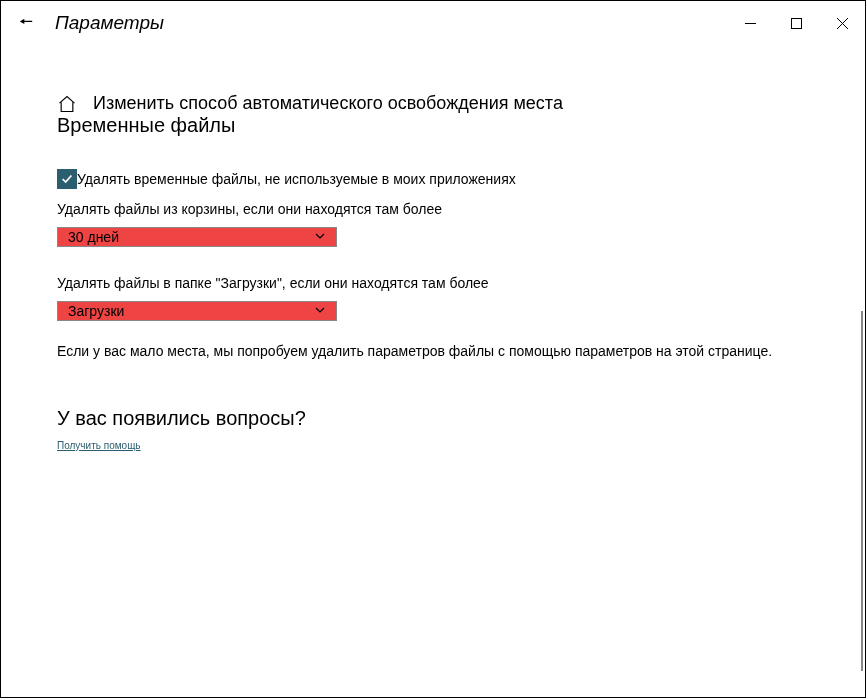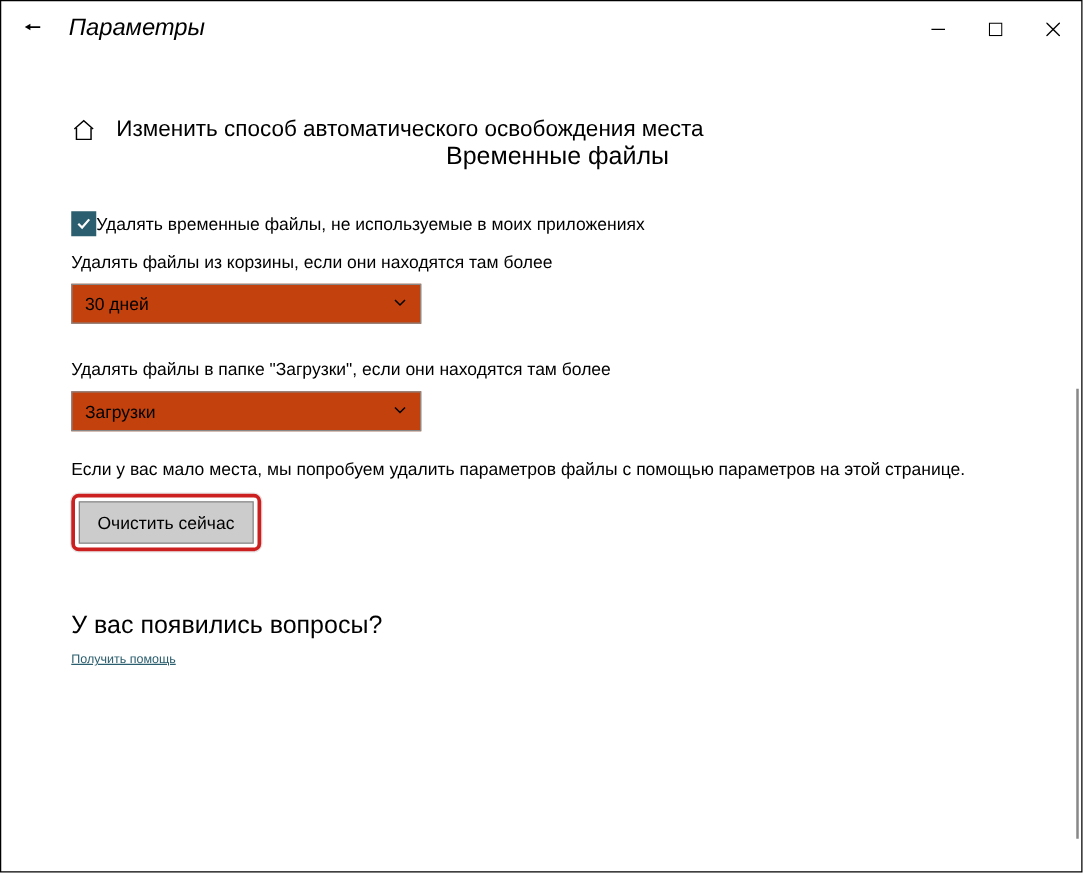--- a/index.html
+++ b/index.html
@@ -59,21 +59,20 @@
       display: inline-flex;
     }
     .page-heading {
       font-size: 18px;
       font-weight: 400;
     }
     .subheading {
       font-size: 20px;
       font-weight: 400;
       margin-top: 0px;
-      text-align: center;
     }
     .checkbox-row {
       display: flex;
       align-items: center;
       margin-top: 32px;
     }
     .checkbox {
       width: 20px;
       height: 20px;
       background: #2b5e6e;
@@ -89,28 +88,28 @@
     .label-text {
       font-size: 14px;
     }
     .field-label {
       margin-top: 12px;
       font-size: 14px;
     }
     .dropdown {
       margin-top: 10px;
       width: 280px;
-      height: 32px;
+      height: 20px;
       border: 1px solid #888;
       display: flex;
       align-items: center;
       padding: 0 10px;
       cursor: pointer;
       font-size: 14px;
-      background: #c2410c;
+      background: #ef4444;
     }
     .dropdown-value {
       flex: 1;
     }
     .dropdown-chevron {
       font-size: 11px;
     }
     .section-header {
       font-size: 20px;
       font-weight: 400;
@@ -225,23 +224,20 @@
   <div class="dropdown">
     <span class="dropdown-value">Загрузки</span>
     <span class="dropdown-chevron">
       <svg width="12" height="12" viewBox="0 0 12 12">
             <polyline points="2,4 6,8 10,4" fill="none" stroke="#000" stroke-width="1.2"></polyline>
           </svg>
     </span>
   </div>
 
   <div class="section-desc">Если у вас мало места, мы попробуем удалить параметров файлы с помощью параметров на этой странице.</div>
-  <div class="highlight-wrap">
-    <button class="clean-button">Очистить сейчас</button>
-  </div>
 
   <h2 class="questions-header">У вас появились вопросы?</h2>
   <a class="help-link">Получить помощь</a>
 </div>
 
 <div class="scrollbar-track"></div>
 
 </div>
 
 </body></html>

